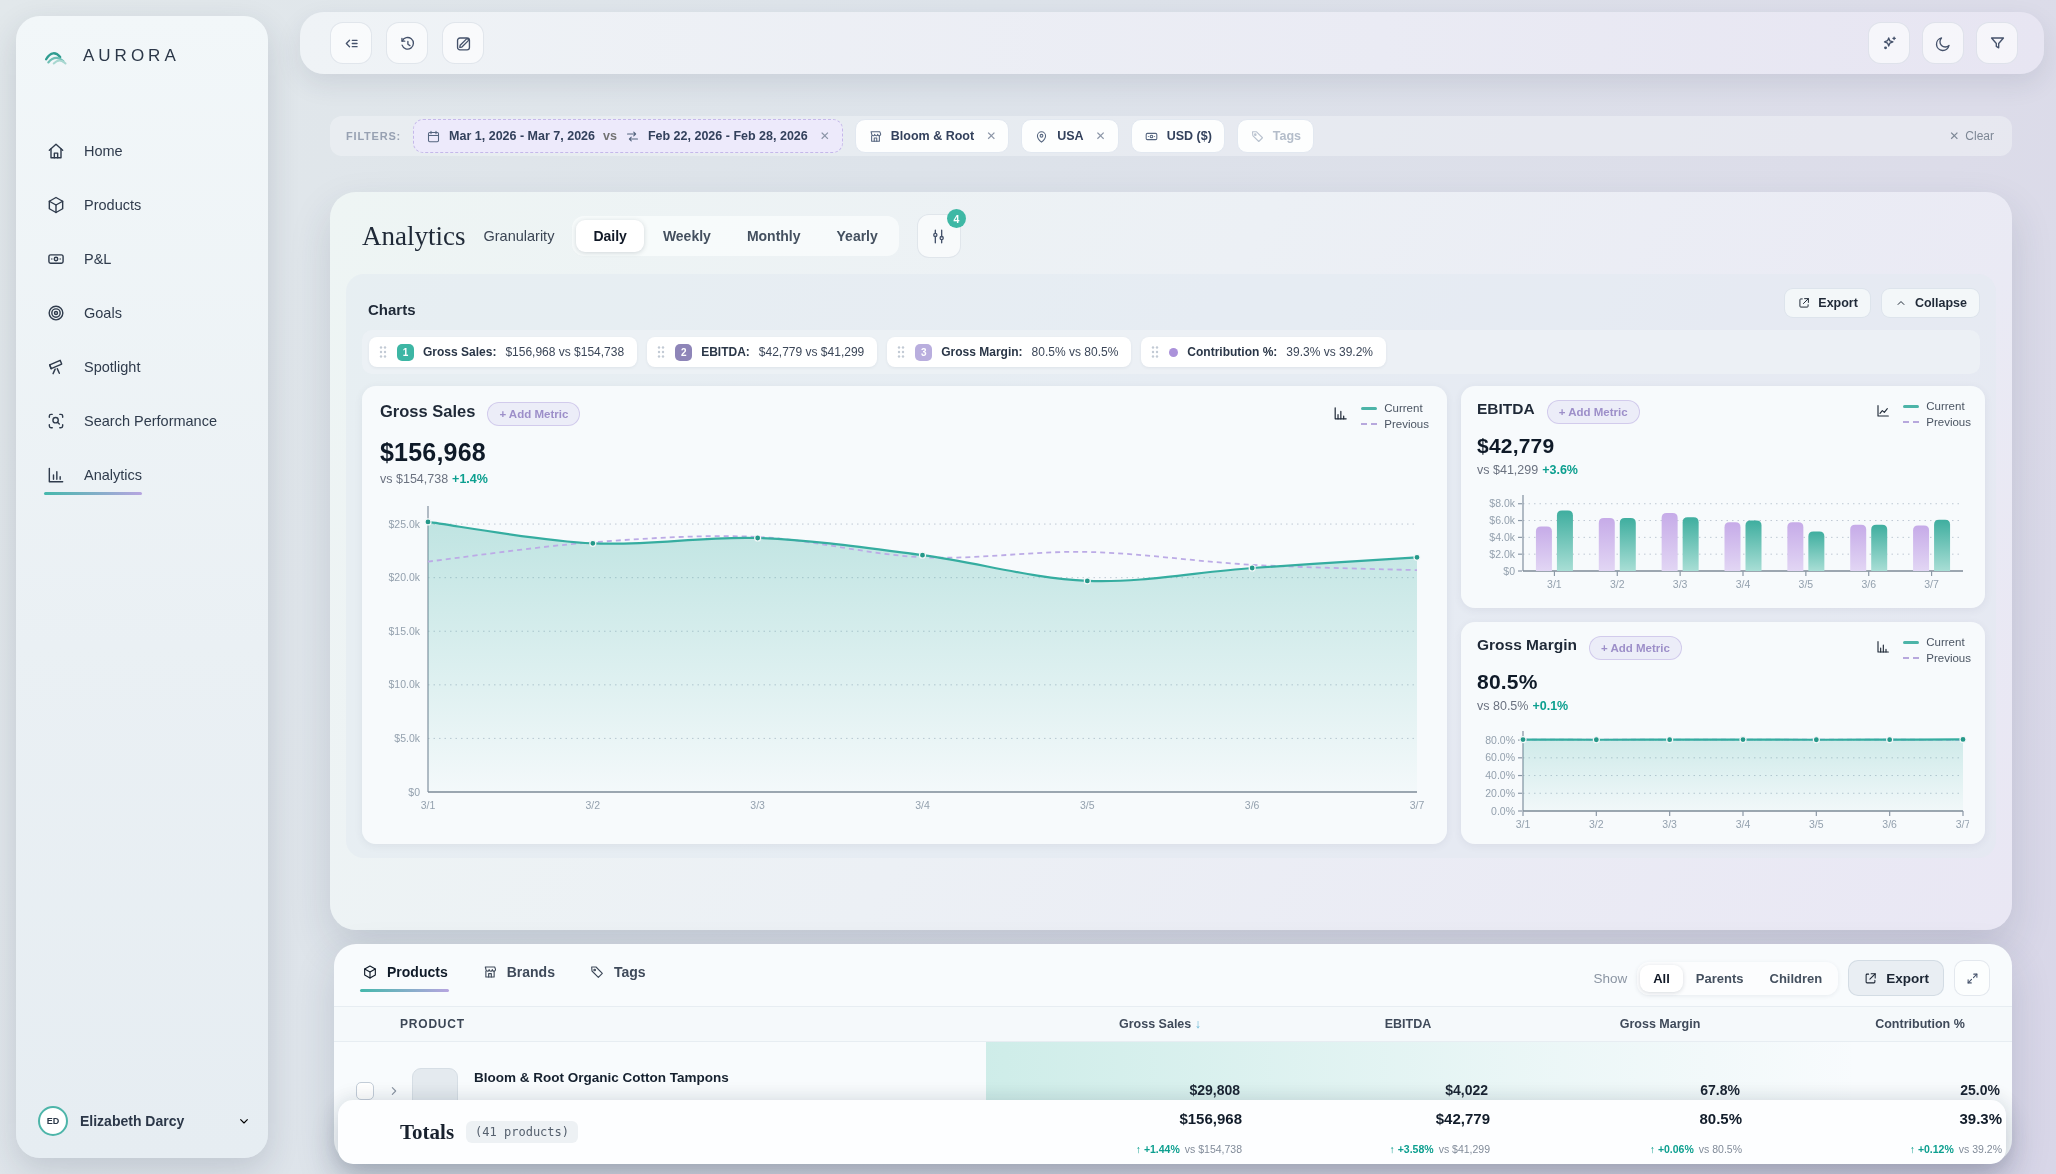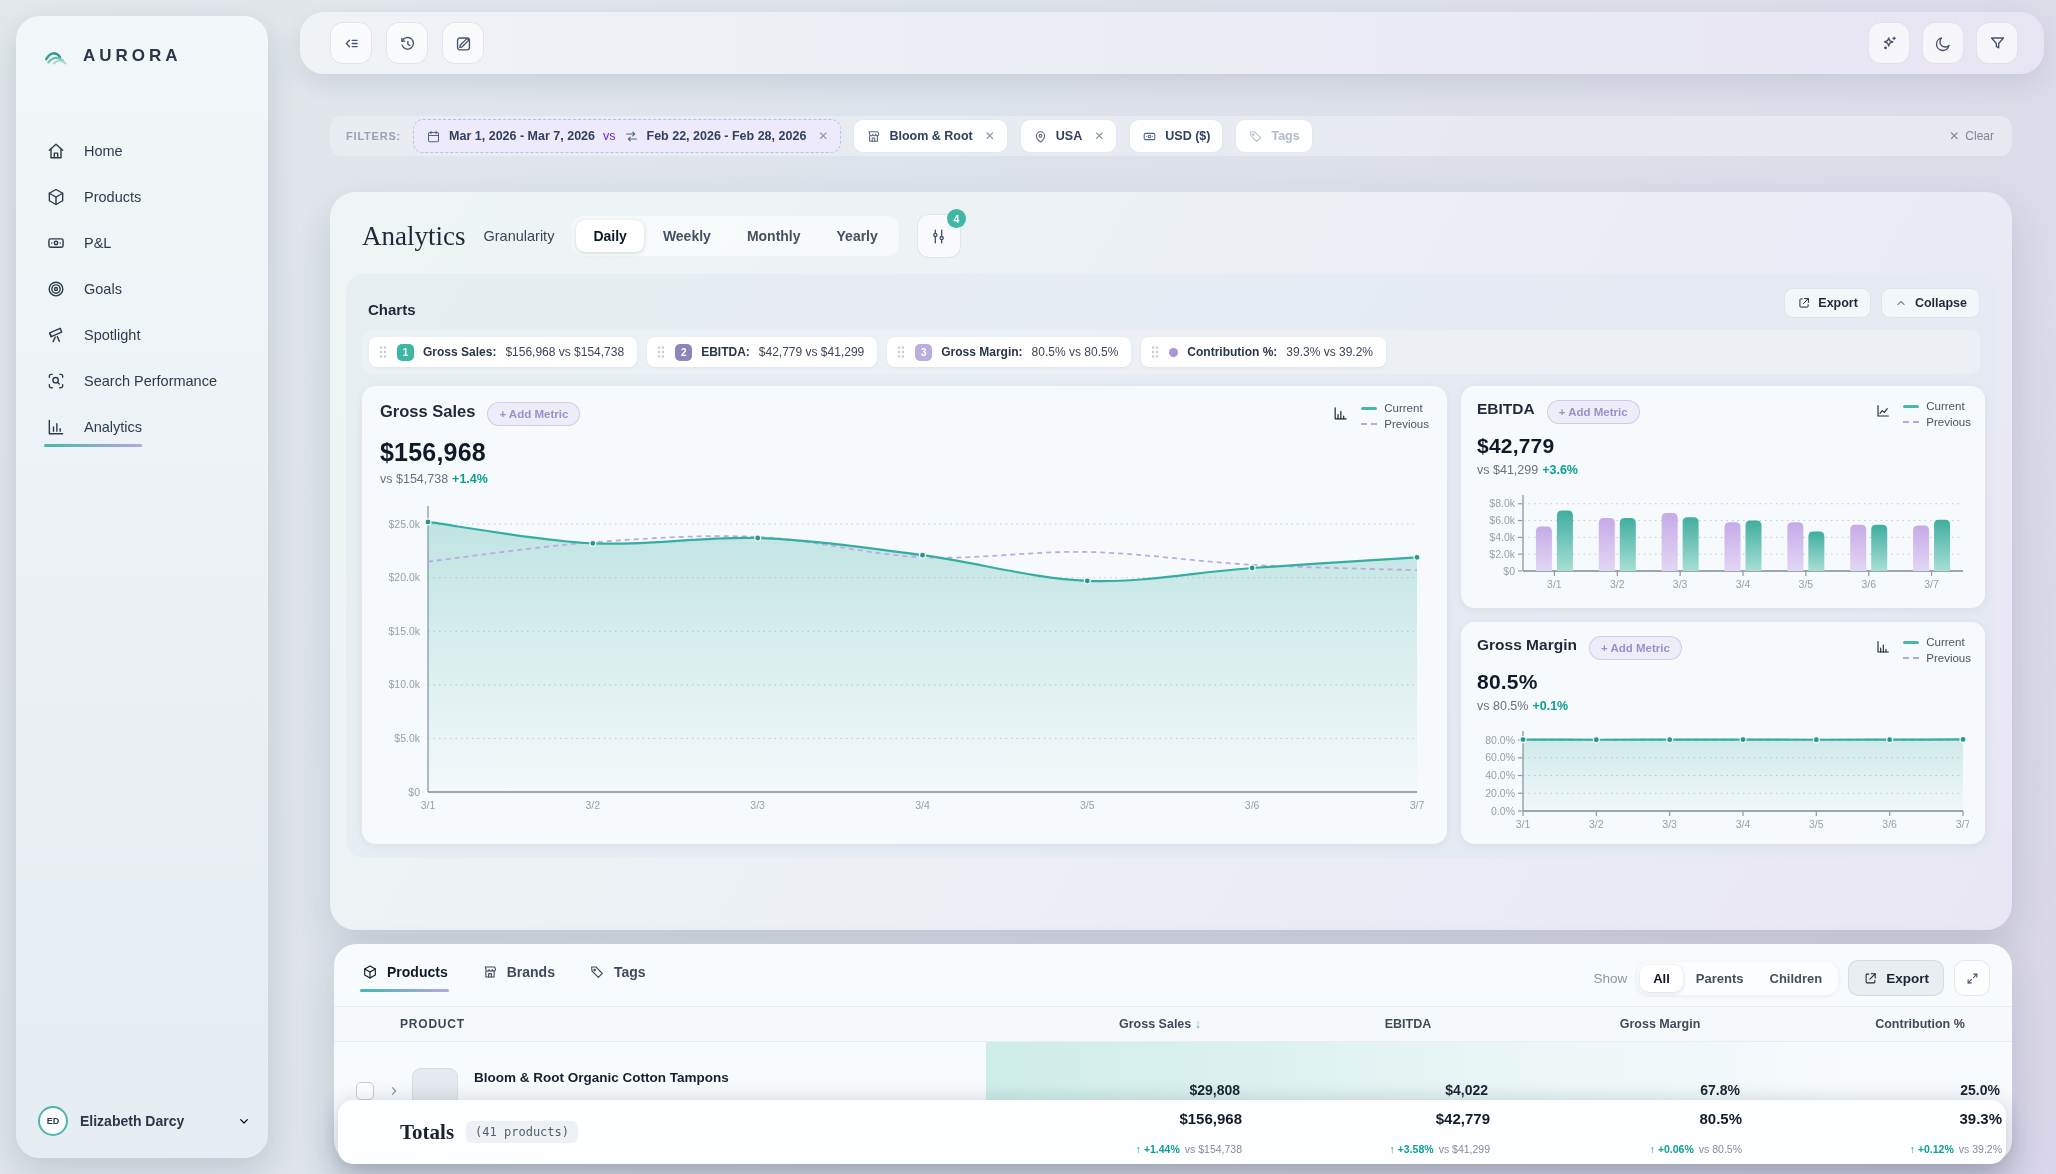--- a/index.html
+++ b/index.html
@@ -12,22 +12,22 @@
   .ic{fill:none;stroke:currentColor;stroke-width:1.7;stroke-linecap:round;stroke-linejoin:round}
   .card{box-shadow:0 14px 34px rgba(35,48,74,.13)}
   .iconbtn{display:flex;align-items:center;justify-content:center;background:rgba(255,255,255,.62);
            border:1px solid rgba(160,175,195,.28);border-radius:13px;color:#45526b;cursor:pointer}
 
   
   .sidebar{position:absolute;left:16px;top:16px;width:252px;height:1142px;border-radius:24px;
            background:linear-gradient(180deg,#f2f7f9 0%,#eaf0f4 55%,#e6edf2 100%);
            box-shadow:0 12px 32px rgba(35,48,74,.16);padding:30px 20px 20px 24px}
   .logo-row{display:flex;align-items:center;gap:11px;padding-left:4px}
-  .logo-text{font-size:17px;letter-spacing:4px;color:#2b3748;font-weight:700}
-  .nav{margin-top:62px;display:flex;flex-direction:column;gap:0}
+  .logo-text{font-size:17px;letter-spacing:4px;color:#2b3748;font-weight:400}
+  .nav{margin-top:62px;display:flex;flex-direction:column;gap:8px}
   .nav-item{position:relative;display:flex;align-items:center;gap:18px;height:46px;padding-left:6px;
             color:#2f3b4c;font-size:14.5px;font-weight:500;cursor:pointer;border-radius:10px}
   .nav-item .lbl{white-space:nowrap}
   .nav-underline{position:absolute;left:4px;top:40px;width:98px;height:2.5px;border-radius:2px;
             background:linear-gradient(90deg,#45b8ac,#b7a5e0)}
   .user-row{position:absolute;left:22px;right:16px;bottom:22px;display:flex;align-items:center;gap:12px;cursor:pointer}
   .avatar{width:30px;height:30px;border-radius:50%;border:2px solid #4db5a9;background:#fff;
           display:flex;align-items:center;justify-content:center;font-size:9px;font-weight:700;color:#2b3748}
   .user-name{font-size:14px;font-weight:600;color:#2b3748;flex:1}
 
@@ -41,21 +41,21 @@
 
   
   .filters{position:absolute;left:330px;top:116px;width:1682px;height:40px;border-radius:12px;
            background:rgba(246,249,251,.42);display:flex;align-items:center;gap:12px;padding:0 18px 0 16px}
   .filters-label{font-size:11px;font-weight:700;letter-spacing:.8px;color:#97a1b2}
   .chip{display:flex;align-items:center;gap:8px;height:34px;padding:0 12px;border-radius:10px;
         background:rgba(255,255,255,.92);border:1px solid #e2e8f0;font-size:12.5px;font-weight:600;color:#33415c;cursor:pointer}
   .chip .ci{color:#55657f}
   .chip .x{color:#8a94a6;font-size:12px;margin-left:4px;font-weight:500}
   .chip-date{background:#edeafb;border:1.5px dashed #c5b8ea}
-  .chip-date .vs{color:#6d28d9;font-weight:400}
+  .chip-date .vs{color:#737373;font-weight:700}
   .chip-disabled{color:#b4bdca}
   .chip-disabled .ci{color:#b9c2cf}
   .clear-btn{margin-left:auto;display:flex;gap:6px;align-items:center;color:#7d8795;font-size:12px;font-weight:500;cursor:pointer}
 
   
   .panel{position:absolute;left:330px;top:192px;width:1682px;height:738px;border-radius:26px;
          background:linear-gradient(120deg,#eef5f4 0%,#ecf0f5 45%,#e9e7f4 100%);
          box-shadow:0 18px 42px rgba(38,52,82,.15)}
   .panel-head{display:flex;align-items:center;padding:22px 26px 16px 32px;gap:18px}
   .panel-title{font-family:"Liberation Serif",serif;font-size:27px;color:#1f2937;font-weight:500}

